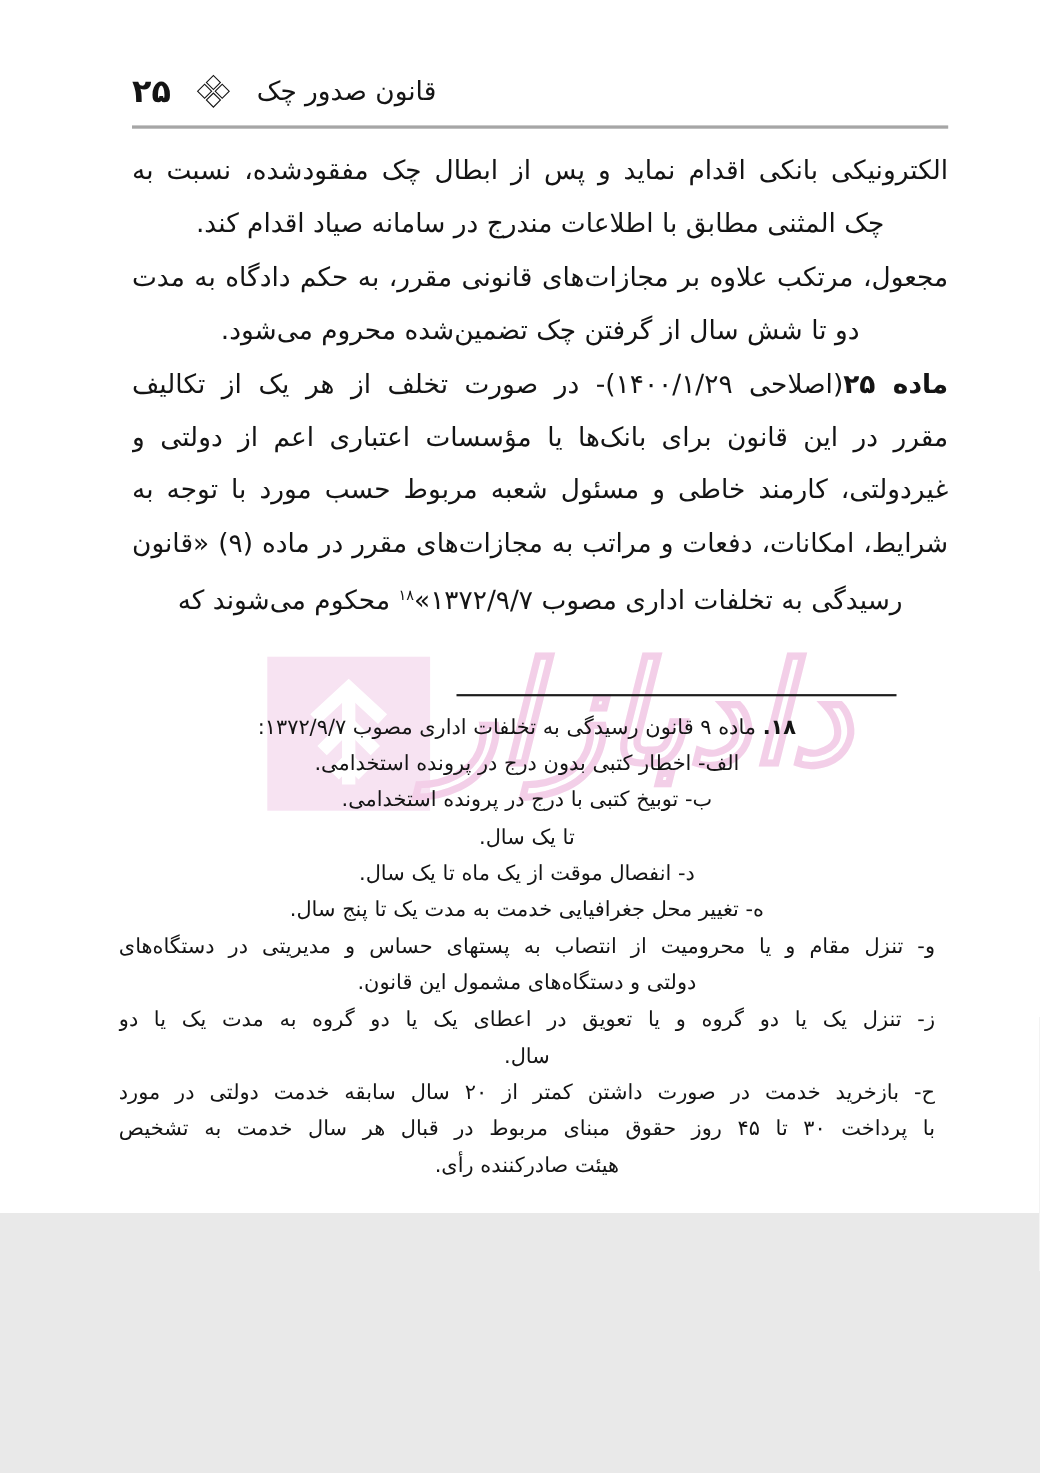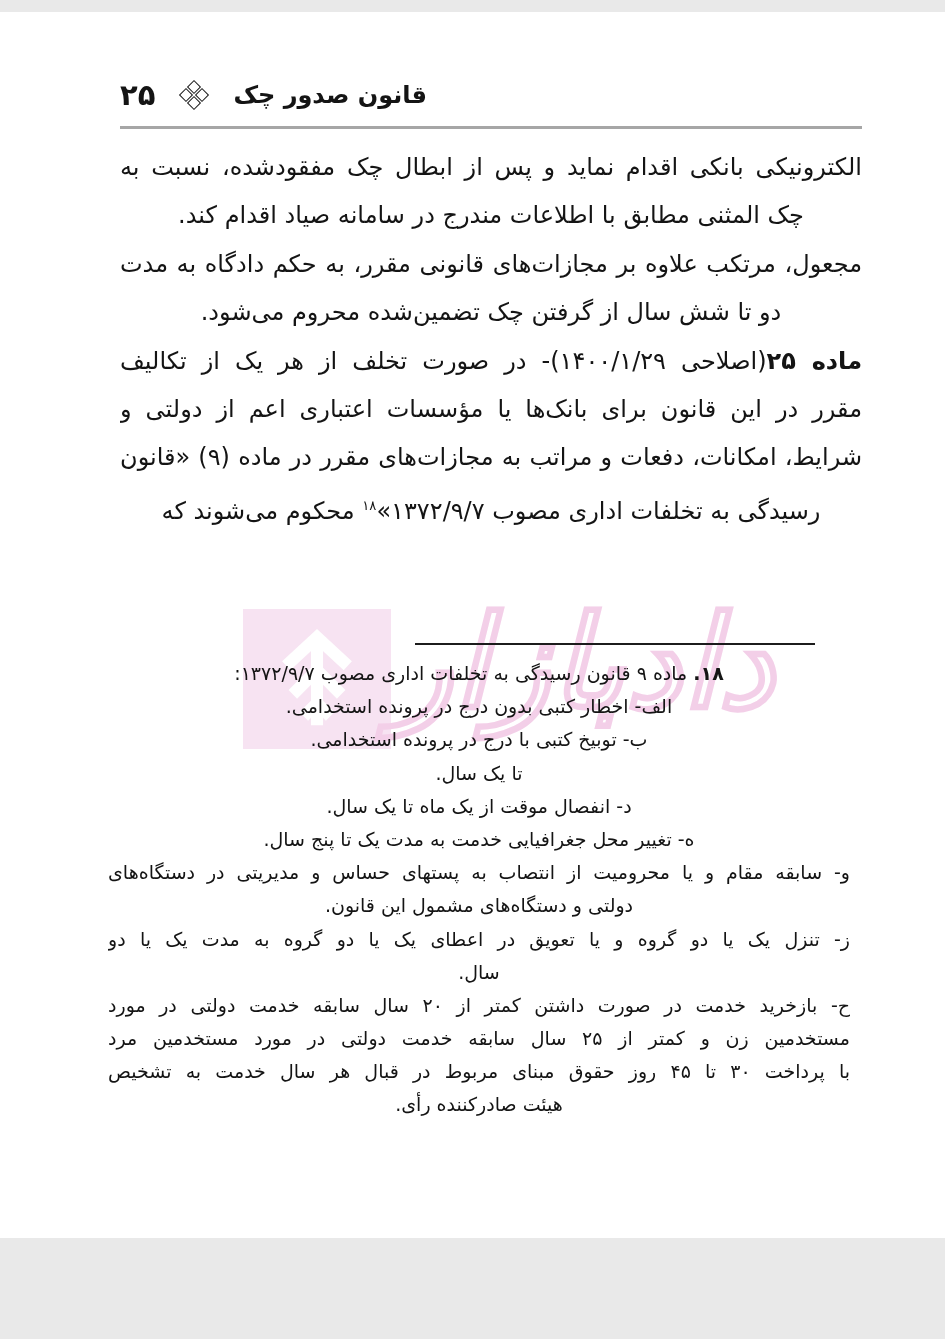--- a/index.html
+++ b/index.html
@@ -1,19 +1,19 @@
 <!DOCTYPE html>
 <html lang="fa" dir="rtl"><head>
 <meta charset="utf-8">
 <style>
   html,body{margin:0;padding:0;background:#e9e9e9;}
   .page{
     position:relative;
-    width:945px;height:1226px;
-    margin:12px auto;
+    width:945px;height:1103px;
+    margin:0 auto;
     background:#ffffff;
     overflow:hidden;
     direction:rtl;
     font-family:"DejaVu Sans", sans-serif;
     color:#141414;
   }
   
   .header-row{
     position:absolute;top:66px;left:120px;
     display:flex;direction:ltr;align-items:center;gap:26px;
@@ -22,21 +22,21 @@
   .ornament{position:relative;width:26px;height:26px;display:inline-block;}
   .ornament i{
     position:absolute;width:8px;height:8px;
     border:1.8px solid #161616;background:#fff;
     transform:rotate(45deg);
   }
   .ornament i:nth-child(1){top:0;left:8px;}
   .ornament i:nth-child(2){top:8px;left:0;}
   .ornament i:nth-child(3){top:8px;left:16px;}
   .ornament i:nth-child(4){top:16px;left:8px;}
-  .book-title{font-size:24px;font-weight:bold;margin:0;}
+  .book-title{font-size:24px;font-weight:normal;margin:0;}
   .header-rule{
     position:absolute;top:114px;left:120px;width:742px;height:3px;
     background:#a6a6a6;
   }
   
   .watermark{
     position:absolute;top:597px;left:243px;width:480px;height:142px;
     display:flex;direction:ltr;z-index:0;pointer-events:none;font-style:italic;
   }
   .wm-square{width:148px;height:140px;background:#f7e3f2;flex:none;
@@ -100,35 +100,35 @@
     <div class="wm-word" style="-webkit-text-stroke: 2.5px rgb(243, 207, 232);">دادبازار</div>
   </div>
 
   <main class="body-block" id="body-block">
       <div class="body-line justify"><span>الکترونیکی بانکی اقدام نماید و پس از ابطال چک مفقودشده، نسبت به صدور</span></div>
       <div class="body-line ragged"><span>چک المثنی مطابق با اطلاعات مندرج در سامانه صیاد اقدام کند.</span></div>
       <div class="body-line justify"><span>مجعول، مرتکب علاوه بر مجازات‌های قانونی مقرر، به حکم دادگاه به مدت</span></div>
       <div class="body-line ragged"><span>دو تا شش سال از گرفتن چک تضمین‌شده محروم می‌شود.</span></div>
       <div class="body-line justify"><span class="bold">ماده ۲۵</span><span>(اصلاحی ۱۴۰۰/۱/۲۹)- در صورت تخلف از هر یک از تکالیف</span></div>
       <div class="body-line justify"><span>مقرر در این قانون برای بانک‌ها یا مؤسسات اعتباری اعم از دولتی و</span></div>
+      <div class="body-line justify"><span>غیردولتی، کارمند خاطی و مسئول شعبه مربوط حسب مورد با توجه به</span></div>
       <div class="body-line justify"><span>شرایط، امکانات، دفعات و مراتب به مجازات‌های مقرر در ماده (۹) «قانون</span></div>
       <div class="body-line ragged"><span>رسیدگی به تخلفات اداری مصوب ۱۳۷۲/۹/۷»</span><span class="sup">۱۸</span><span> محکوم می‌شوند که</span></div>
     </main>
 
   <div class="footnote-rule"></div>
   <section class="fn-block" id="fn-block">
       <div class="fn-line ragged"><span class="bold">۱۸.</span><span> ماده ۹ قانون رسیدگی به تخلفات اداری مصوب ۱۳۷۲/۹/۷:</span></div>
       <div class="fn-line ragged"><span>الف- اخطار کتبی بدون درج در پرونده استخدامی.</span></div>
       <div class="fn-line ragged"><span>ب- توبیخ کتبی با درج در پرونده استخدامی.</span></div>
       <div class="fn-line ragged"><span>تا یک سال.</span></div>
       <div class="fn-line ragged"><span>د- انفصال موقت از یک ماه تا یک سال.</span></div>
       <div class="fn-line ragged"><span>ه- تغییر محل جغرافیایی خدمت به مدت یک تا پنج سال.</span></div>
-      <div class="fn-line justify"><span>و- سابقه مقام و یا محرومیت از انتصاب به پستهای حساس و مدیریتی در دستگاه‌های</span></div>
+      <div class="fn-line justify"><span>و- تنزل مقام و یا محرومیت از انتصاب به پستهای حساس و مدیریتی در دستگاه‌های</span></div>
       <div class="fn-line ragged"><span>دولتی و دستگاه‌های مشمول این قانون.</span></div>
       <div class="fn-line justify"><span>ز- تنزل یک یا دو گروه و یا تعویق در اعطای یک یا دو گروه به مدت یک یا دو</span></div>
       <div class="fn-line ragged"><span>سال.</span></div>
       <div class="fn-line justify"><span>ح- بازخرید خدمت در صورت داشتن کمتر از ۲۰ سال سابقه خدمت دولتی در مورد</span></div>
-      <div class="fn-line justify"><span>مستخدمین زن و کمتر از ۲۵ سال سابقه خدمت دولتی در مورد مستخدمین مرد</span></div>
       <div class="fn-line justify"><span>با پرداخت ۳۰ تا ۴۵ روز حقوق مبنای مربوط در قبال هر سال خدمت به تشخیص</span></div>
       <div class="fn-line ragged"><span>هیئت صادرکننده رأی.</span></div>
     </section>
 
 </div>
 
 </body></html>

